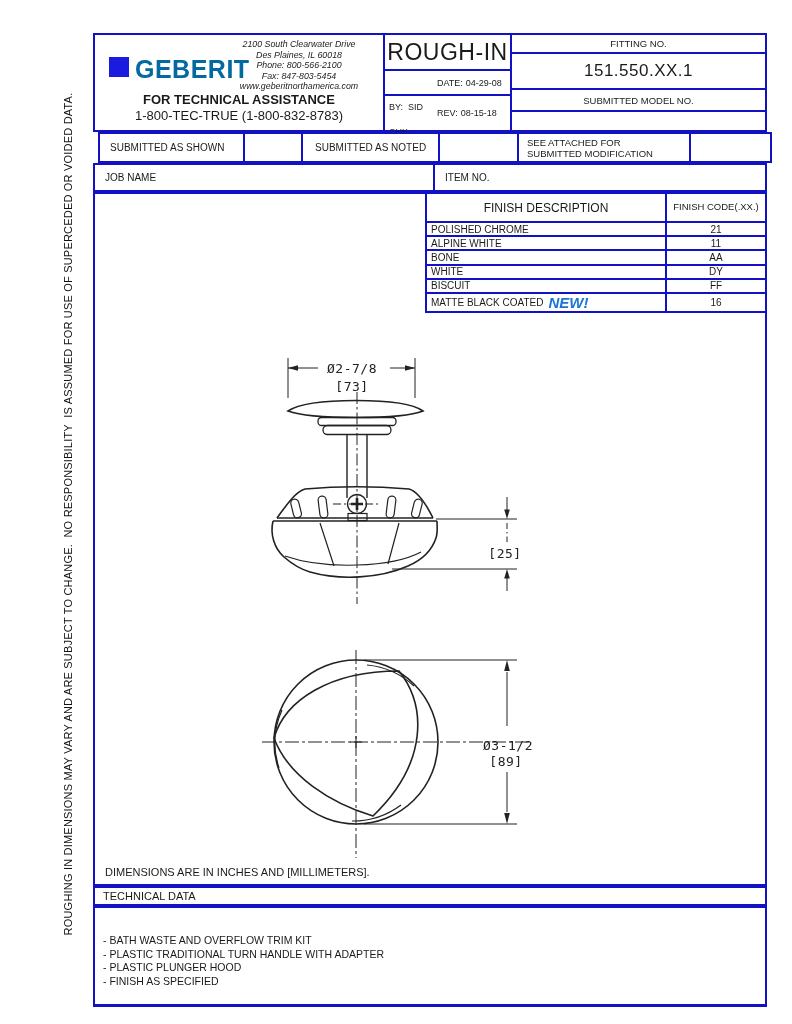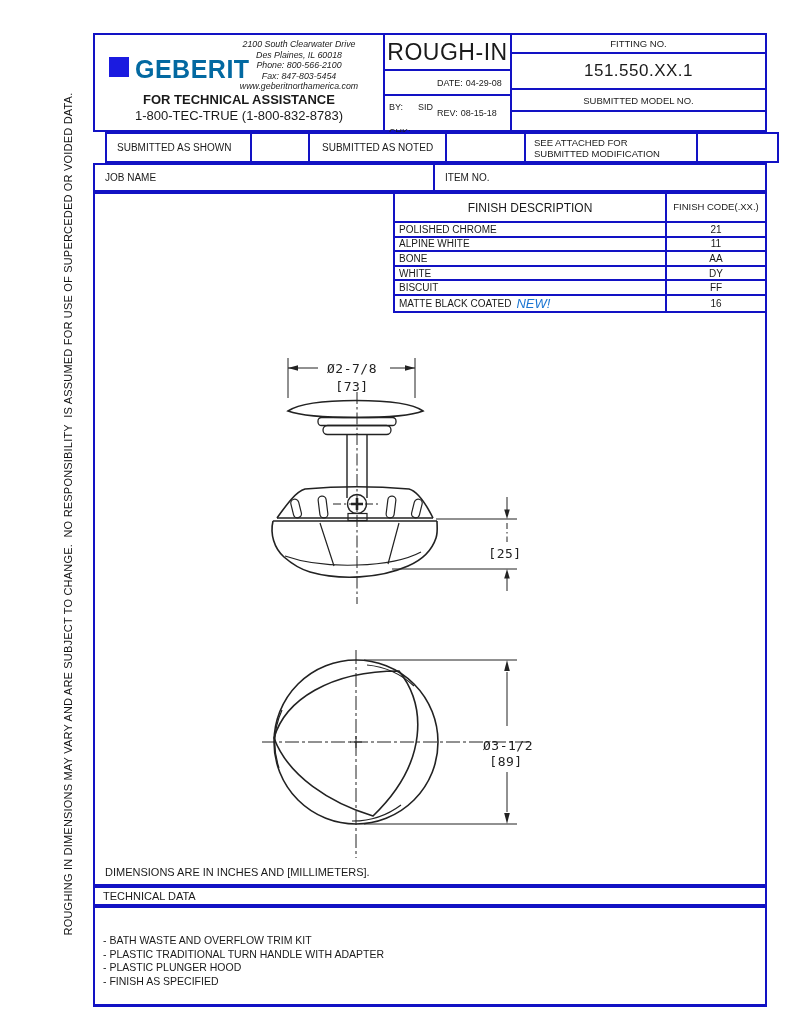--- a/index.html
+++ b/index.html
@@ -21,61 +21,61 @@
   #addr{position:absolute;right:4px;top:4px;width:160px;text-align:center;
         font-size:8.8px;line-height:10.6px;color:#222;font-style:italic;}
   #assist-title{position:absolute;left:0;right:0;top:57px;text-align:center;font-weight:bold;font-size:13px;}
   #assist-phone{position:absolute;left:0;right:0;top:73px;text-align:center;font-size:13px;}
 
   #hdr-mid{width:127px;border-right:2px solid #1212c4;display:flex;flex-direction:column;}
   #rough-in{flex:1;display:flex;align-items:center;justify-content:center;
             font-size:23px;letter-spacing:.5px;border-bottom:2px solid #1212c4;}
   .mid-row{height:23px;display:flex;border-bottom:2px solid #1212c4;font-size:9px;}
   .mid-row:last-child{border-bottom:none;flex:1;}
-  .mid-cell-s{width:48px;border-right:2px solid #1212c4;display:flex;align-items:center;padding-left:4px;gap:15px;box-sizing:border-box;position:relative;margin-top:36px;}
+  .mid-cell-s{width:48px;border-right:2px solid #1212c4;display:flex;align-items:center;padding-left:4px;gap:5px;box-sizing:border-box;position:relative;margin-top:36px;}
   .mid-cell-l{flex:1;display:flex;align-items:center;padding-left:4px;gap:3px;text-align:right;}
   #chk-sig{position:absolute;left:22px;top:2px;}
 
   #hdr-right{flex:1;display:flex;flex-direction:column;}
   .r-row{border-bottom:2px solid #1212c4;display:flex;align-items:center;justify-content:center;}
   #fitting-label{height:17px;font-size:9.5px;}
   #fitting-no{height:34px;font-size:17px;letter-spacing:.5px;}
   #model-label{height:20px;font-size:9.5px;}
   #model-empty{flex:1;border-bottom:none;}
 
   
-  #rowB{left:105px;top:132px;width:674px;height:31px;display:flex;}
+  #rowB{left:98px;top:132px;width:674px;height:31px;display:flex;}
   .bcell{box-sizing:border-box;height:100%;border-right:2px solid #1212c4;display:flex;align-items:center;font-size:10px;padding-left:10px;}
   .bcell.last{border-right:none;flex:1;padding-left:0;}
   #attached-cell{font-size:9.5px;line-height:11px;padding-left:8px;}
 
   
   #rowC{left:93px;top:163px;width:674px;height:29px;display:flex;}
   .ccell{box-sizing:border-box;height:100%;display:flex;align-items:center;font-size:10px;padding-left:10px;}
   #job-cell{width:340px;border-right:2px solid #1212c4;}
   #item-cell{flex:1;}
 
   
   #main-box{left:93px;top:192px;width:674px;height:694px;}
   #draw-svg{position:absolute;left:0;top:0;width:670px;height:690px;}
   #units-note{position:absolute;left:10px;bottom:6px;font-size:11px;}
 
   
-  #finish-table{position:absolute;top:0;right:0;width:372px;height:119px;
+  #finish-table{position:absolute;top:0;right:0;width:340px;height:119px;
     border-left:2px solid #1212c4;border-bottom:2px solid #1212c4;box-sizing:border-box;
     display:flex;flex-direction:column;background:#fff;margin-left:35px;}
   #ft-head{height:27px;display:flex;border-bottom:2px solid #1212c4;}
   #ft-head-desc{flex:1;display:flex;align-items:center;justify-content:center;font-size:12px;}
   #ft-head-code{width:98px;border-left:2px solid #1212c4;display:flex;flex-direction:row;
     align-items:center;justify-content:center;font-size:9.5px;line-height:10.5px;}
   .ft-row{flex:1;display:flex;border-bottom:2px solid #1212c4;font-size:10px;}
   .ft-row:last-child{border-bottom:none;}
   .ft-desc{flex:1;display:flex;align-items:center;padding-left:4px;gap:5px;}
   .ft-code{width:98px;border-left:2px solid #1212c4;display:flex;align-items:center;justify-content:center;}
-  .new-badge{color:#1a75d2;font-weight:normal;font-style:italic;font-size:13px;}
+  .new-badge{color:#1a75d2;font-weight:bold;font-style:italic;font-size:15px;}
 
   
   #tech-hdr{left:93px;top:886px;width:674px;height:20px;display:flex;align-items:center;padding-left:8px;font-size:11px;}
   #tech-box{left:93px;top:906px;width:674px;height:101px;border-bottom-width:3px;}
   #tech-list{position:absolute;left:8px;top:26px;font-size:10.5px;line-height:13.5px;}
 
   svg text{font-family:"DejaVu Sans Mono",monospace;font-size:13px;fill:#222;letter-spacing:.5px;}
 </style>
 </head>
 <body>

